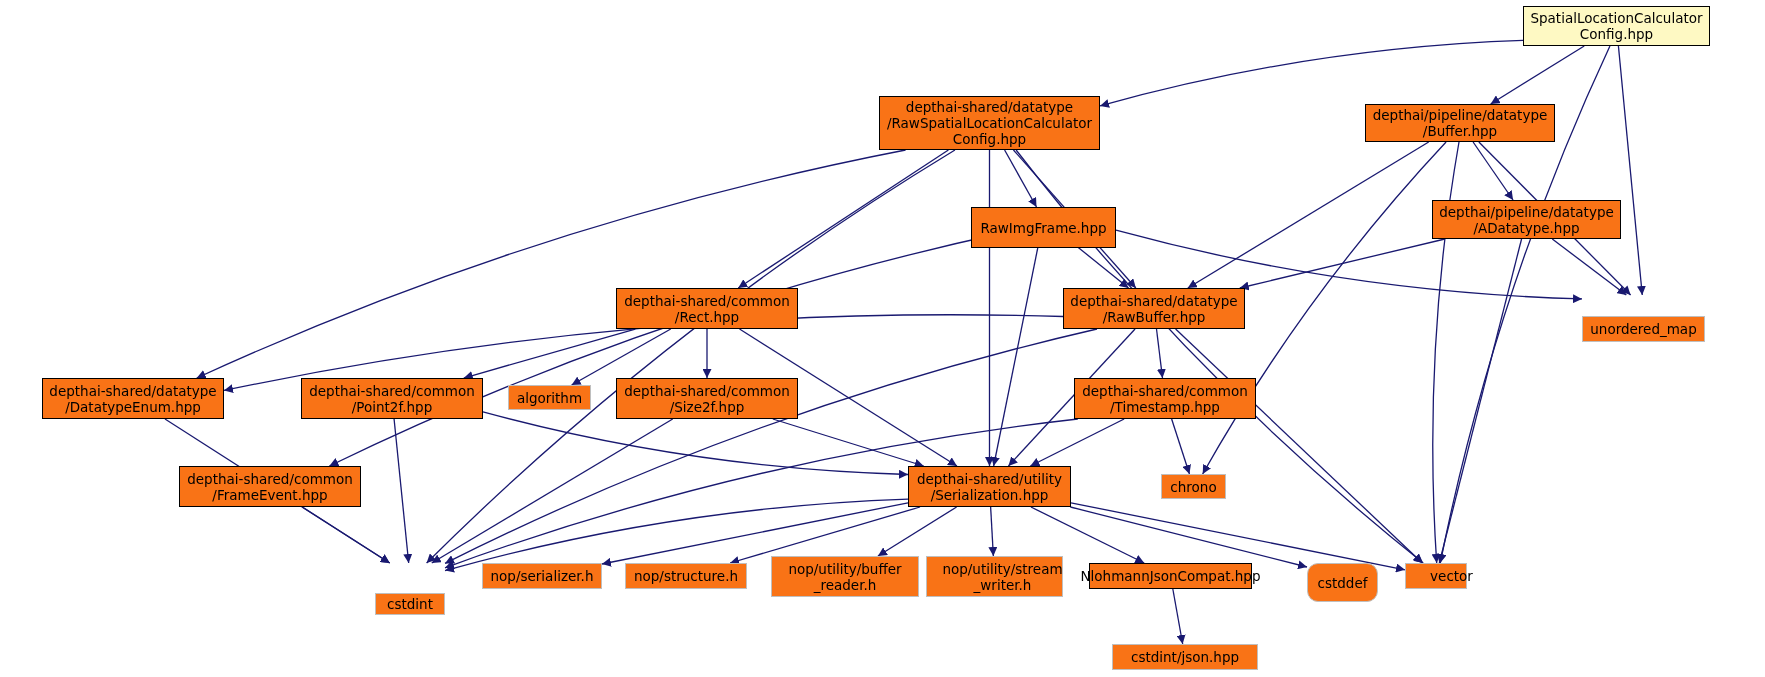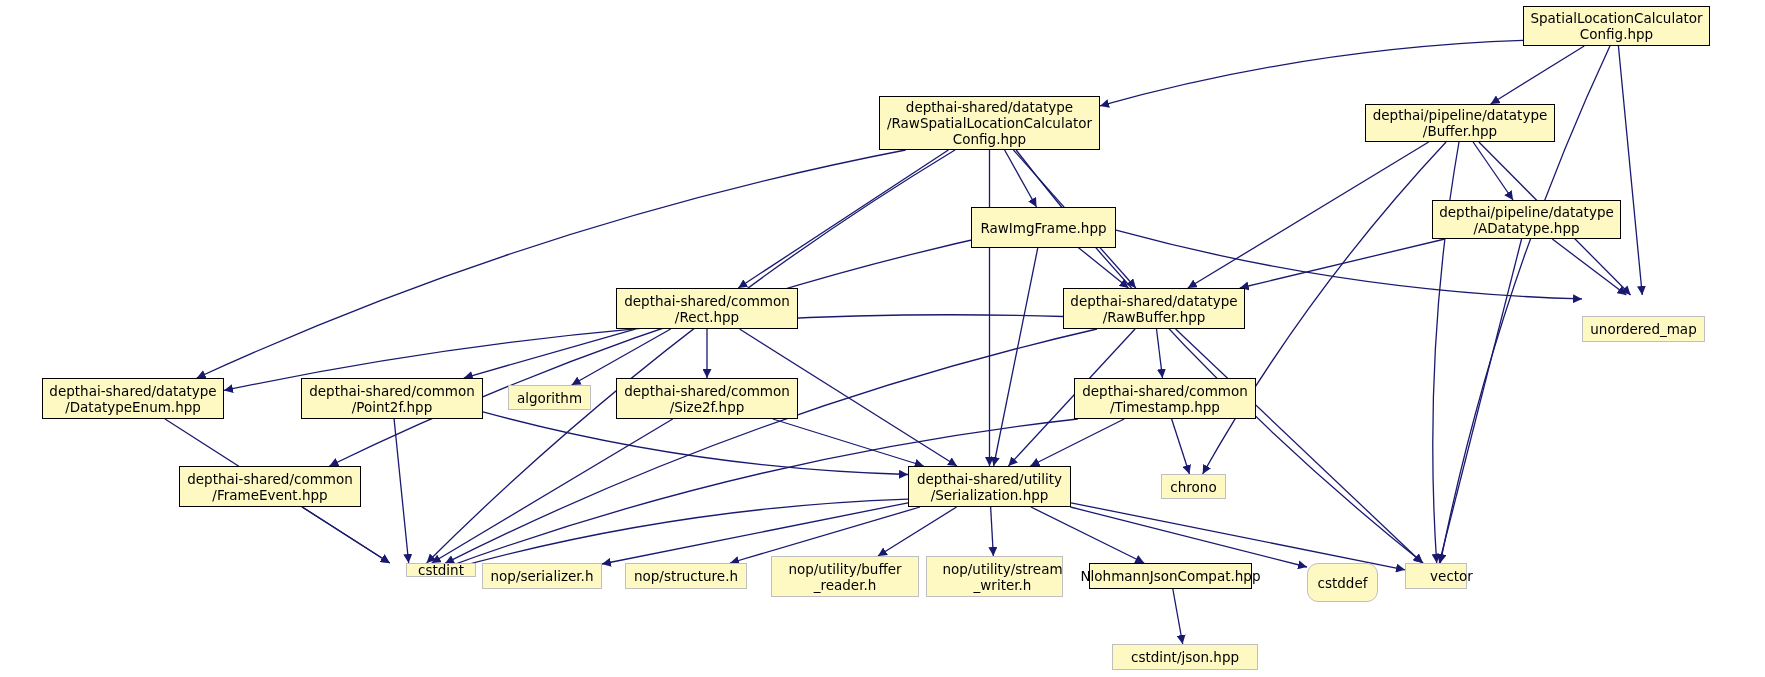--- a/index.html
+++ b/index.html
@@ -1,18 +1,18 @@
 <!DOCTYPE html>
 <html><head>
 <meta charset="utf-8">
 <style>
   html,body{margin:0;padding:0;background:#fff;}
   body{width:1765px;height:677px;position:relative;overflow:hidden;font-family:"DejaVu Sans",sans-serif;}
   #edges{position:absolute;left:0;top:0;}
-  .node{position:absolute;box-sizing:border-box;display:flex;align-items:center;justify-content:center;text-align:center;font-size:13.5px;line-height:16px;color:#000;background:#fef9c3;white-space:pre;}
+  .node{position:absolute;box-sizing:border-box;display:flex;align-items:center;justify-content:center;text-align:center;font-size:13.5px;line-height:16px;color:#000;background:#f97316;white-space:pre;}
   .node.proj{border:1.5px solid #000;}
   .node.ext{border:1.5px solid #bfbfbf;}
   .node.root{background:#fef9c3;border:1.5px solid #000;}
 </style>
 </head>
 <body>
 
 <svg id="edges" width="1765" height="677">
   <defs>
     <marker id="arrow" viewBox="0 0 10 10" refX="10" refY="5" markerWidth="9" markerHeight="9" orient="auto" markerUnits="userSpaceOnUse">
@@ -93,21 +93,21 @@
 <div class="node ext" id="n-algorithm" style="left:508px;top:385px;width:83px;height:25px;">algorithm</div>
 <div class="node proj" id="n-size2f" style="left:616px;top:378px;width:182px;height:41px;">depthai-shared/common
 /Size2f.hpp</div>
 <div class="node proj" id="n-timestamp" style="left:1074px;top:378px;width:182px;height:41px;">depthai-shared/common
 /Timestamp.hpp</div>
 <div class="node ext" id="n-chrono" style="left:1161px;top:474px;width:65px;height:25px;">chrono</div>
 <div class="node proj" id="n-frameevent" style="left:179px;top:466px;width:182px;height:41px;">depthai-shared/common
 /FrameEvent.hpp</div>
 <div class="node proj" id="n-serialization" style="left:908px;top:466px;width:163px;height:41px;">depthai-shared/utility
 /Serialization.hpp</div>
-<div class="node ext" id="n-cstdint" style="left:375px;top:563px;width:70px;height:14px;margin-left:31px;">cstdint</div>
+<div class="node ext" id="n-cstdint" style="left:375px;top:593px;width:70px;height:22px;">cstdint</div>
 <div class="node ext" id="n-serializer" style="left:482px;top:563px;width:120px;height:26px;">nop/serializer.h</div>
 <div class="node ext" id="n-structure" style="left:625px;top:563px;width:122px;height:26px;">nop/structure.h</div>
 <div class="node ext" id="n-bufreader" style="left:771px;top:556px;width:148px;height:41px;">nop/utility/buffer
 _reader.h</div>
 <div class="node ext" id="n-streamwriter" style="left:926px;top:556px;width:137px;height:41px;padding-left:16px;">nop/utility/stream
 _writer.h</div>
 <div class="node proj" id="n-nlohcompat" style="left:1089px;top:563px;width:163px;height:26px;">NlohmannJsonCompat.hpp</div>
 <div class="node ext" id="n-cstddef" style="left:1307px;top:563px;width:71px;height:39px;border-radius:11px;">cstddef</div>
 <div class="node ext" id="n-vector" style="left:1405px;top:563px;width:62px;height:26px;padding-left:31px;">vector</div>
 <div class="node ext" id="n-json" style="left:1112px;top:644px;width:146px;height:26px;">cstdint/json.hpp</div>

